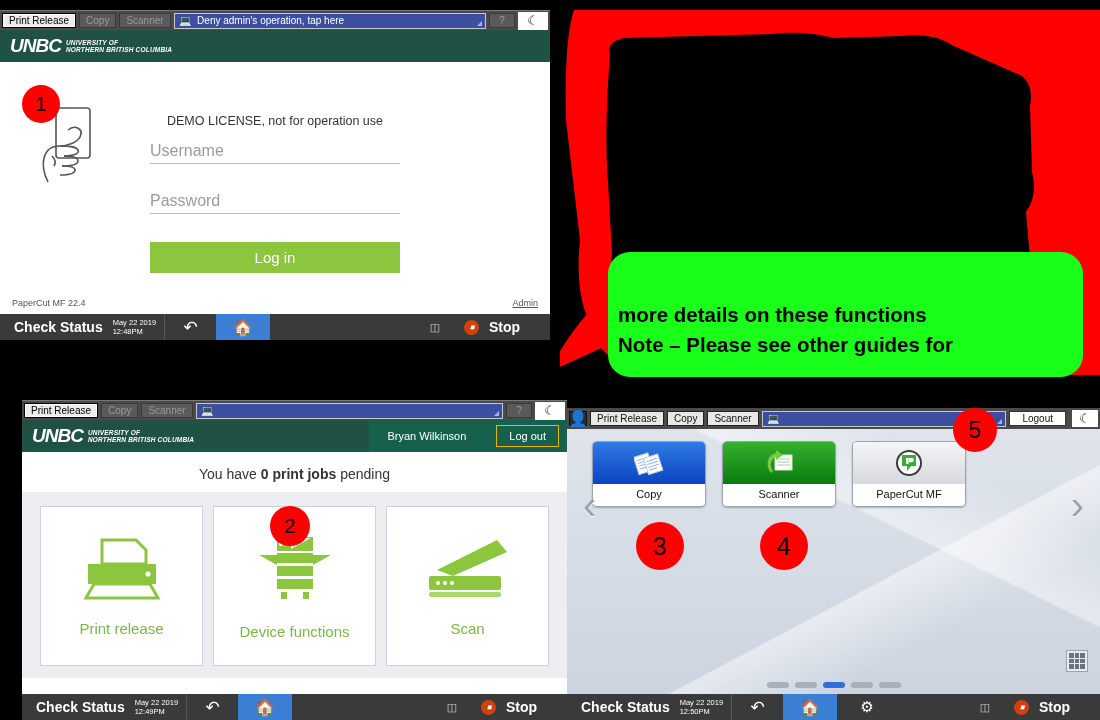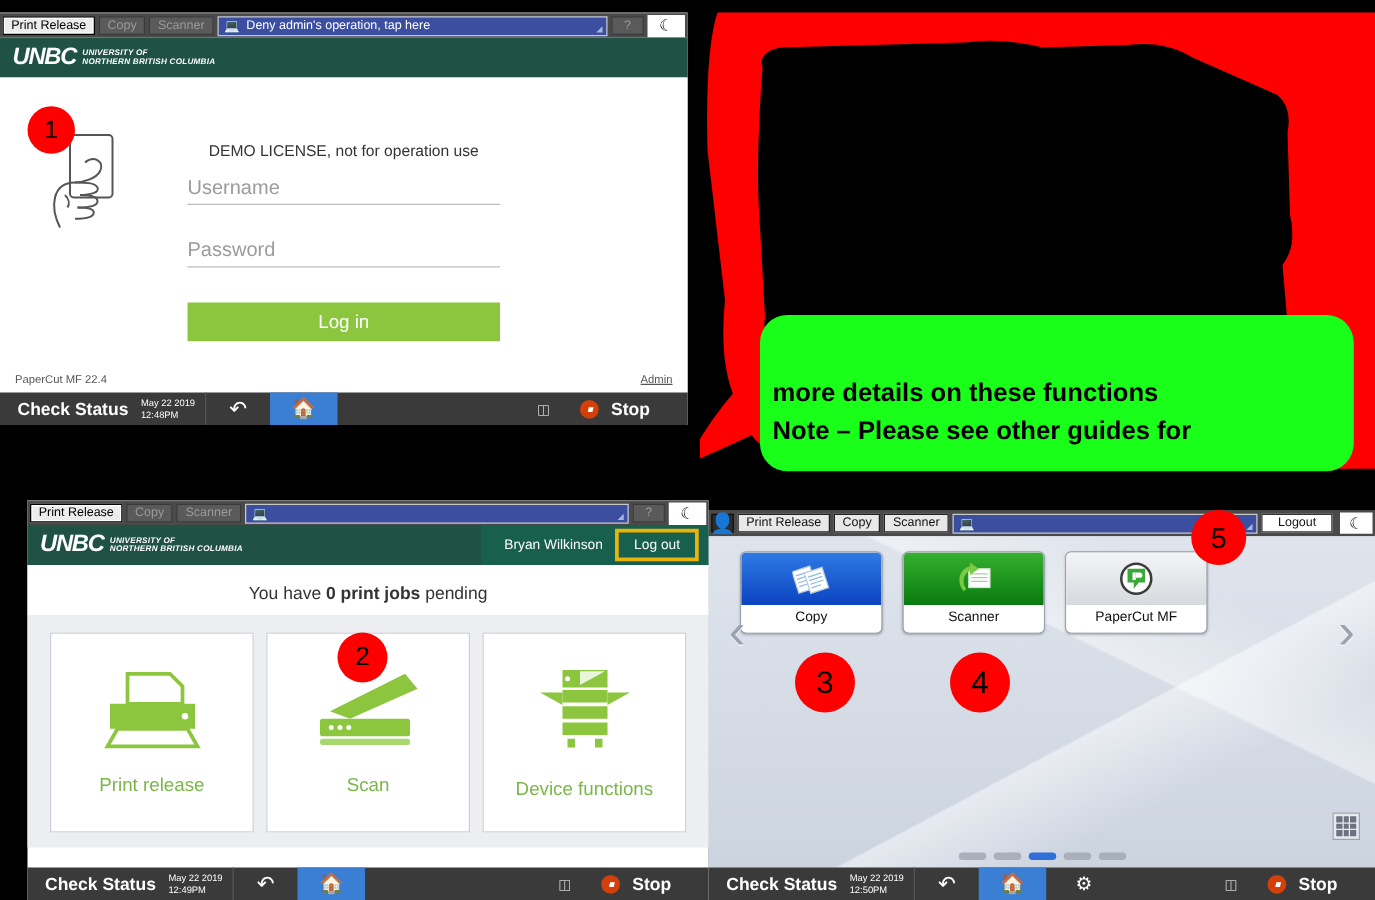--- a/index.html
+++ b/index.html
@@ -86,21 +86,21 @@
   .login-form { width: 250px; margin: 14px auto 0 auto; }
   .fld { border-bottom: 1px solid #bdbdbd; color: #9b9b9b; font-size: 16px; padding-bottom: 3px; margin-bottom: 28px; }
   .loginbtn { background:#8cc63f; color:#fff; text-align:center; font-size:15px; padding:7px 0; }
   .p1-foot { position:absolute; left:0; right:0; bottom:6px; display:flex; justify-content:space-between; padding: 0 12px; font-size:9px; color:#555; }
   .p1-foot a { color:#555; }
   .cardhand { position:absolute; left:22px; top:38px; }
 
   
   #panel2 { left: 22px; top: 400px; width: 545px; height: 320px; background:#fff; }
   .p2-user { font-size:11px; padding: 0 10px; background:#17604d; height:100%; display:flex; align-items:center; }
-  .p2-logout { border:3px solid #eab308; color:#fff; font-size:11px; padding:4px 12px; margin-right:8px; background:#17604d; }
+  .p2-logout { border:1px solid #eab308; color:#fff; font-size:11px; padding:4px 12px; margin-right:8px; background:#17604d;margin-left:20px; }
   .p2-green-fill { background:#17604d; height:100%; display:flex; align-items:center; margin-left:auto; padding-left:8px; }
   .jobline { text-align:center; font-size:14px; color:#333; padding: 14px 0 10px 0; background:#fff; }
   .cards { display:flex; gap:10px; padding: 8px 12px 0 12px; background:#eceef2; margin: 0 6px; }
   .card { flex:1; background:#fff; border:1px solid #ccd2da; height:160px; display:flex; flex-direction:column; align-items:center; justify-content:center; gap:14px; }
   .card-label { color:#7ab648; font-size:15px; }
 
   
   #panel3 { left: 567px; top: 408px; width: 533px; height: 312px; background:#d7dde6; }
   .p3-topbar { display:flex; align-items:center; background:#4a4a4a; height:21px; padding:0 2px; gap:3px; }
   .p3-logout { background:#fff; border:1px solid #333; font-size:10px; padding:1px 12px; color:#111; }
@@ -252,48 +252,48 @@
               <rect x="8" y="28" width="68" height="20" fill="#8cc63f"></rect>
               <circle cx="68" cy="38" r="2.6" fill="#fff"></circle>
               <path d="M14 48 h56 l8 14 H6z" fill="none" stroke="#8cc63f" stroke-width="3"></path>
             </svg>
           </span>
           <span class="card-label">Print release</span>
         </div>
 
         <div class="card">
           <span>
-            <svg width="90" height="66" viewBox="0 0 90 66">
-              <path d="M14 34 L74 4 L84 16 L30 40z" fill="#8cc63f"></path>
-              <rect x="6" y="40" width="72" height="14" rx="2" fill="#8cc63f"></rect>
-              <circle cx="15" cy="47" r="2" fill="#fff"></circle>
-                <circle cx="22" cy="47" r="2" fill="#fff"></circle>
-                <circle cx="29" cy="47" r="2" fill="#fff"></circle>
-              <rect x="6" y="56" width="72" height="5" rx="2" fill="#a9d86e"></rect>
-            </svg>
-          </span>
-          <span class="card-label">Scan</span>
-        </div>
-
-        <div class="card">
-          <span>
             <svg width="84" height="72" viewBox="0 0 84 72">
               <path d="M24 4 h36 v14 H24z" fill="#8cc63f"></path>
               <path d="M38 5 h20 l-20 11z" fill="#eaf6dc"></path>
               <circle cx="28" cy="11" r="2" fill="#fff"></circle>
               <path d="M24 22 H6 l18 10z" fill="#8cc63f"></path>
               <path d="M60 22 h18 l-18 10z" fill="#8cc63f"></path>
               <rect x="24" y="20" width="36" height="10" fill="#8cc63f"></rect>
               <rect x="24" y="33" width="36" height="10" fill="#8cc63f"></rect>
               <rect x="24" y="46" width="36" height="10" fill="#8cc63f"></rect>
               <rect x="28" y="59" width="6" height="7" fill="#8cc63f"></rect>
               <rect x="50" y="59" width="6" height="7" fill="#8cc63f"></rect>
             </svg>
           </span>
           <span class="card-label">Device functions</span>
+        </div>
+
+        <div class="card">
+          <span>
+            <svg width="90" height="66" viewBox="0 0 90 66">
+              <path d="M14 34 L74 4 L84 16 L30 40z" fill="#8cc63f"></path>
+              <rect x="6" y="40" width="72" height="14" rx="2" fill="#8cc63f"></rect>
+              <circle cx="15" cy="47" r="2" fill="#fff"></circle>
+                <circle cx="22" cy="47" r="2" fill="#fff"></circle>
+                <circle cx="29" cy="47" r="2" fill="#fff"></circle>
+              <rect x="6" y="56" width="72" height="5" rx="2" fill="#a9d86e"></rect>
+            </svg>
+          </span>
+          <span class="card-label">Scan</span>
         </div>
 
       </div>
     </div>
 
     <div class="bottombar">
       <span class="bb-check">Check Status</span>
       <span class="bb-time">
         <span>May 22 2019</span><br>
         <span>12:49PM</span>

